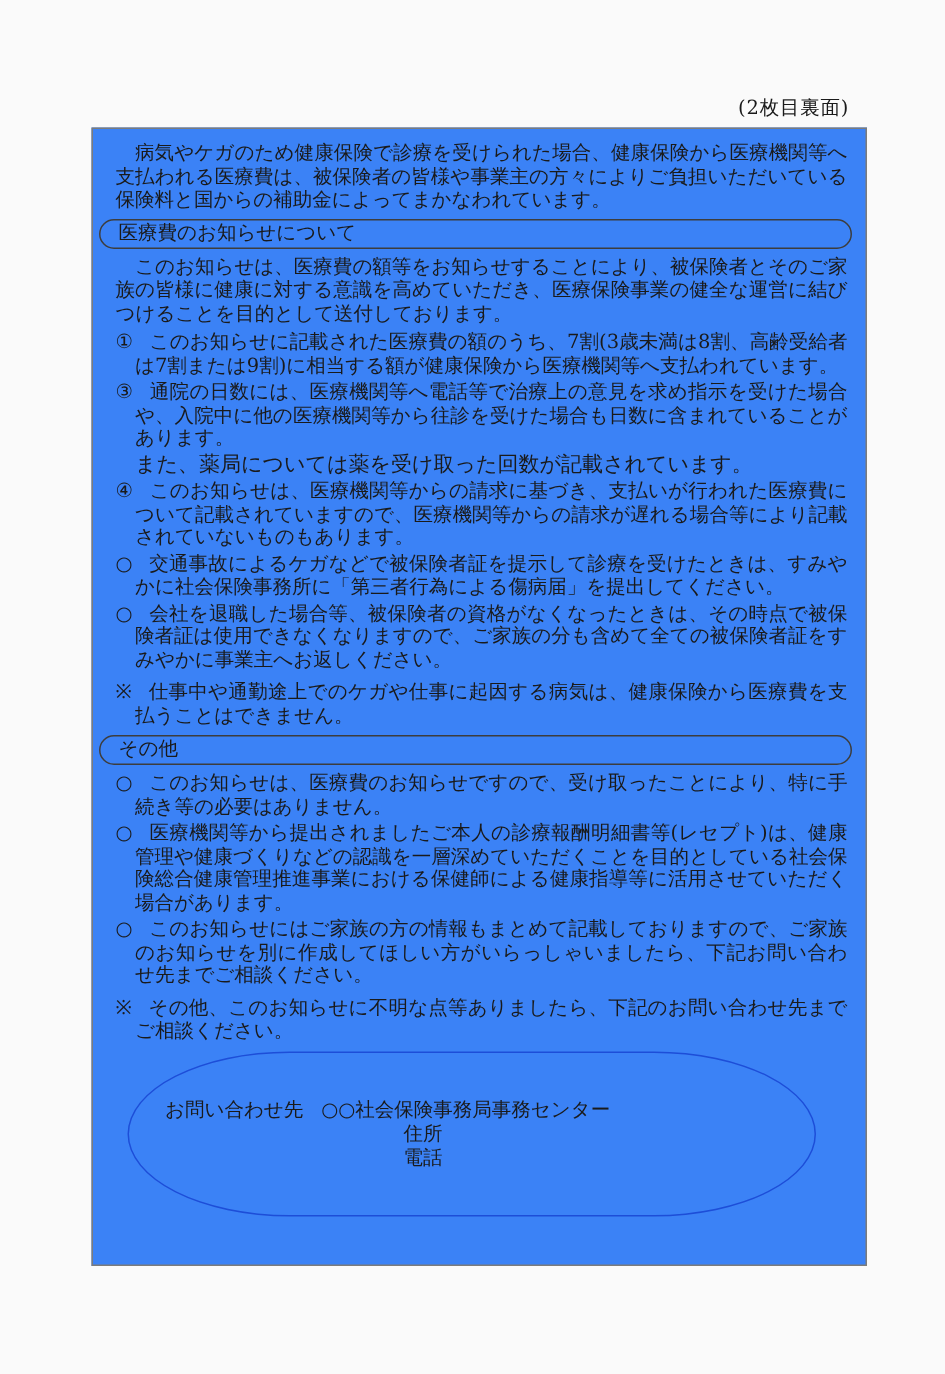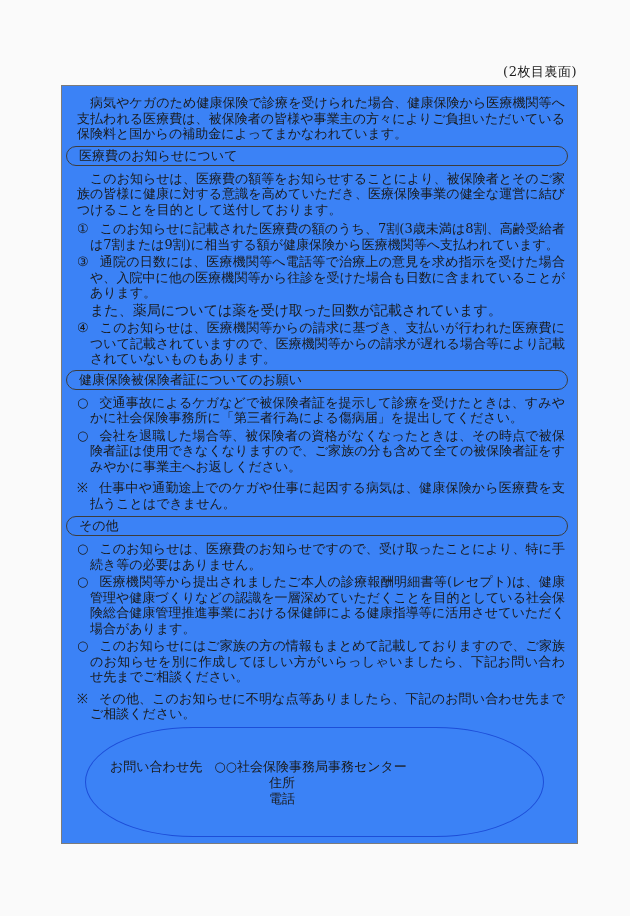--- a/index.html
+++ b/index.html
@@ -3,21 +3,21 @@
 <meta charset="utf-8">
 <style>
   html,body{margin:0;padding:0;}
   body{
     width:630px;height:916px;position:relative;
     background:#fafafa;color:#1a1a1a;
     font-family:"DejaVu Serif","Liberation Serif",serif;
     overflow:hidden;
   }
   .sheet-label{
-    position:absolute;top:63px;right:53px;
+    position:absolute;top:63px;right:64px;
     font-size:13px;letter-spacing:.5px;
   }
   .frame{
     position:absolute;left:61px;top:85px;
     width:517px;height:759px;box-sizing:border-box;
     border:1px solid #7b7b7b;background:#3b82f6;
     padding:9px 12px 0 15px;overflow:hidden;
   }
   .para{
     margin:0 0 4px 0;font-size:13px;line-height:15.5px;
@@ -61,21 +61,20 @@
   <p class="para">このお知らせは、医療費の額等をお知らせすることにより、被保険者とそのご家族の皆様に健康に対する意識を高めていただき、医療保険事業の健全な運営に結びつけることを目的として送付しております。</p>
 
   <div class="item"><span class="marker">①</span><span>このお知らせに記載された医療費の額のうち、7割(3歳未満は8割、高齢受給者は7割または9割)に相当する額が健康保険から医療機関等へ支払われています。</span></div>
 
 
   <div class="item"><span class="marker">③</span><span>通院の日数には、医療機関等へ電話等で治療上の意見を求め指示を受けた場合や、入院中に他の医療機関等から往診を受けた場合も日数に含まれていることがあります。</span></div>
   <div class="subline">また、薬局については薬を受け取った回数が記載されています。</div>
 
   <div class="item"><span class="marker">④</span><span>このお知らせは、医療機関等からの請求に基づき、支払いが行われた医療費について記載されていますので、医療機関等からの請求が遅れる場合等により記載されていないものもあります。</span></div>
 
-  <div class="pill">健康保険被保険者証についてのお願い</div>
 
   <div class="item"><span class="marker">○</span><span>交通事故によるケガなどで被保険者証を提示して診療を受けたときは、すみやかに社会保険事務所に「第三者行為による傷病届」を提出してください。</span></div>
 
   <div class="item"><span class="marker">○</span><span>会社を退職した場合等、被保険者の資格がなくなったときは、その時点で被保険者証は使用できなくなりますので、ご家族の分も含めて全ての被保険者証をすみやかに事業主へお返しください。</span></div>
 
   <div class="item note"><span class="marker">※</span><span>仕事中や通勤途上でのケガや仕事に起因する病気は、健康保険から医療費を支払うことはできません。</span></div>
 
   <div class="pill">その他</div>
 
   <div class="item"><span class="marker">○</span><span>このお知らせは、医療費のお知らせですので、受け取ったことにより、特に手続き等の必要はありません。</span></div>

